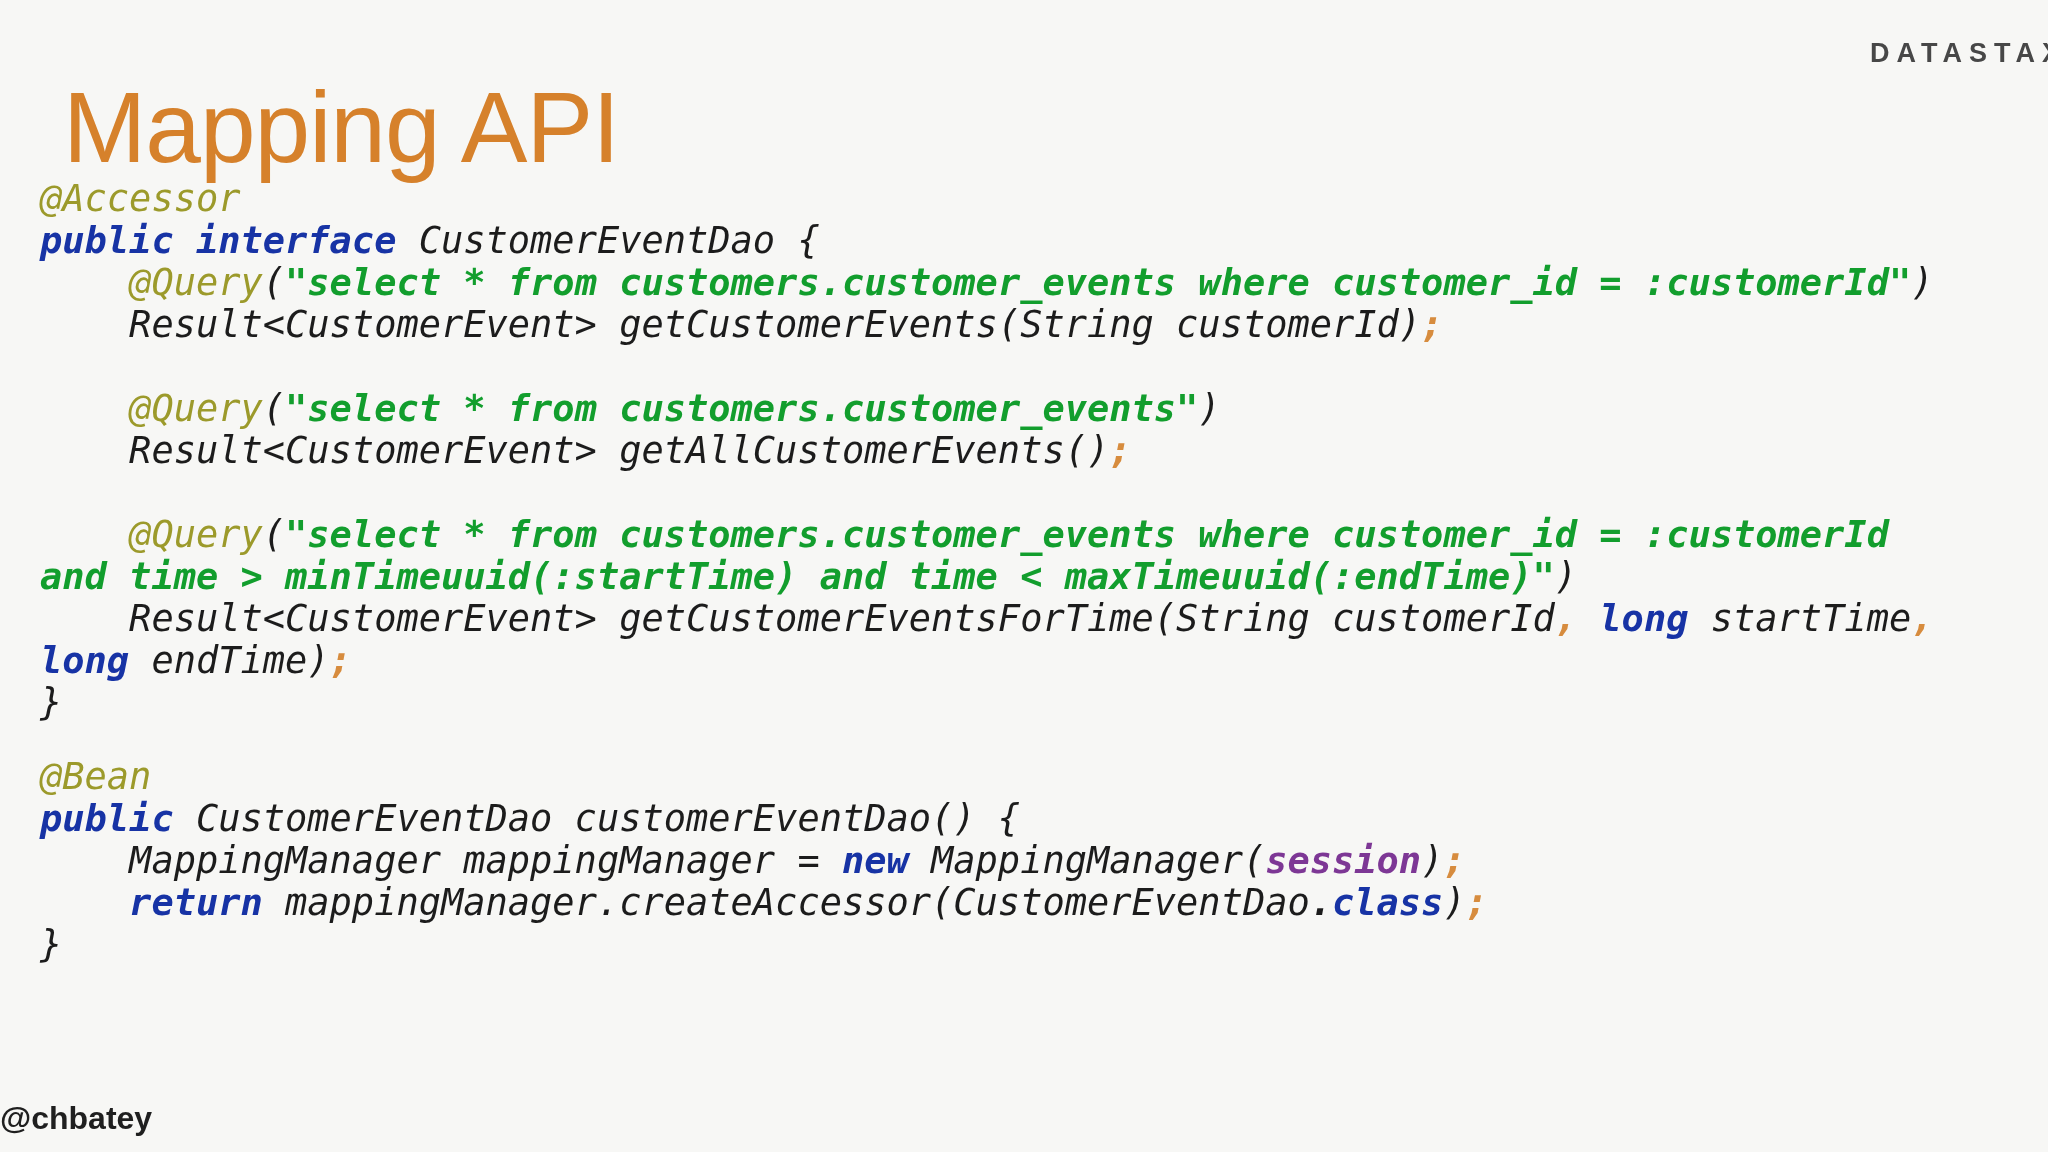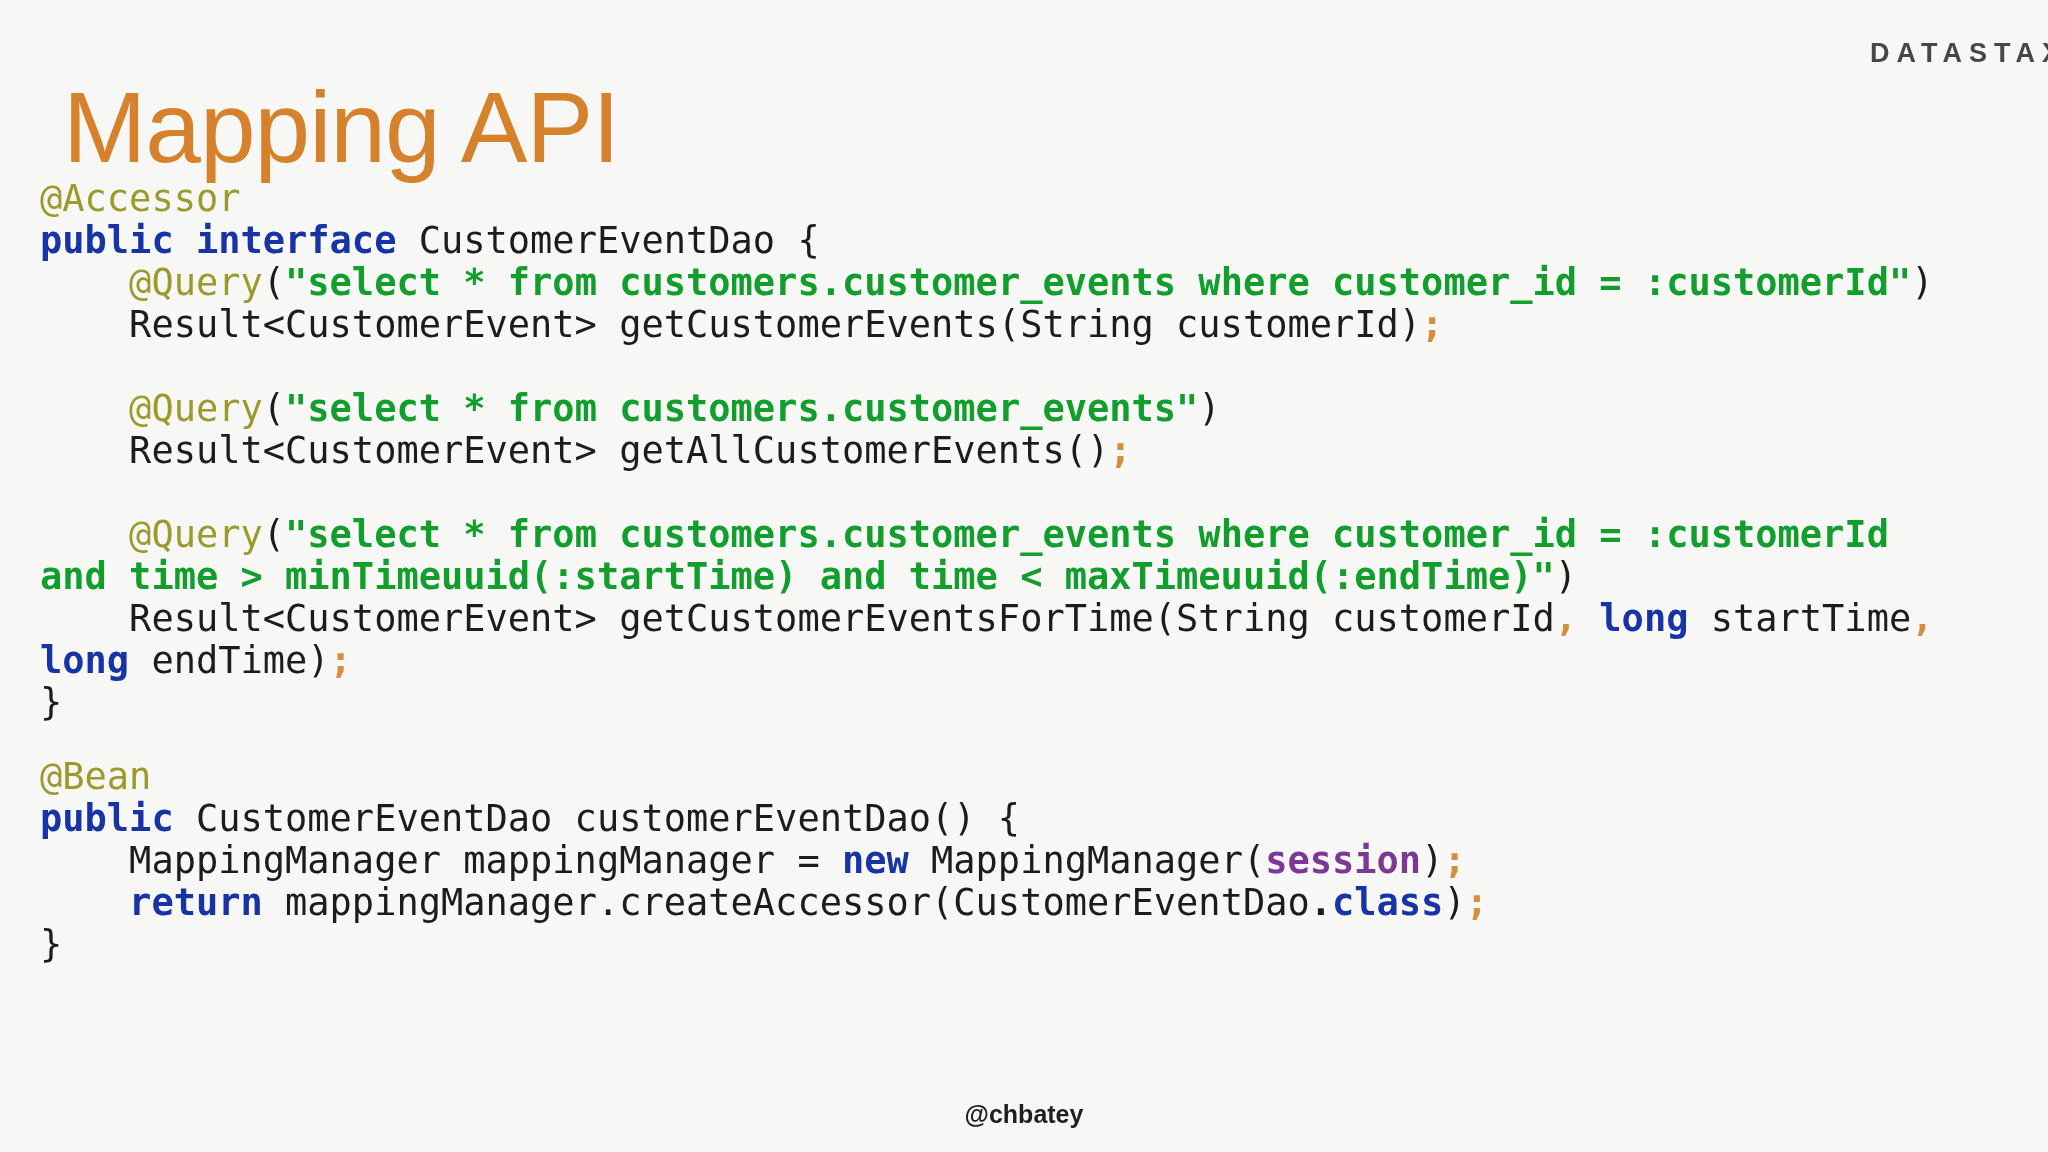--- a/index.html
+++ b/index.html
@@ -50,38 +50,38 @@
   .logo-dots .dot { fill: var(--logo_dot, #1d80ae); }
   .logo-dots .dot-dark { fill: var(--logo_text, #474747); }
   .code-block {
     position: absolute;
     left: 40px;
     font-family: "DejaVu Sans Mono", "Liberation Mono", monospace;
     font-size: 37px;
     line-height: 42px;
     white-space: pre;
     color: var(--code, #1c1c1c);
+    font-style: italic;
   }
   .code-block-1 { top: 178px; }
   .code-block-2 { top: 756px; }
   .code-line { min-height: 42px; }
   .tok-pl   { color: var(--code, #1c1c1c); }
   .tok-b    { color: var(--code, #1c1c1c); font-weight: bold; }
   .tok-ann  { color: var(--annotation, #9c9a2b); }
   .tok-kw   { color: var(--keyword, #1733a5); font-weight: bold; }
   .tok-str  { color: var(--string, #129e2d); font-weight: bold; }
   .tok-punc { color: var(--punctuation, #d78c3e); font-weight: bold; }
   .tok-obj  { color: var(--field, #7d3795); font-weight: bold; }
   .slide-footer {
     position: absolute;
     left: 0;
     top: 1100px;
     width: 100%;
-    text-align: center;
-    font-size: 25px;
+    font-size: 32px;
     font-weight: 700;
     color: #1f1f1f;
   }
 </style>
 </head>
 <body>
 
 <h1 class="slide-title">Mapping API</h1>
 
 <div class="logo">

